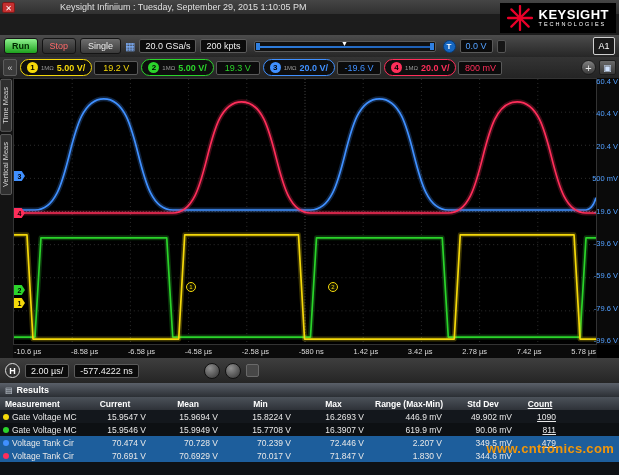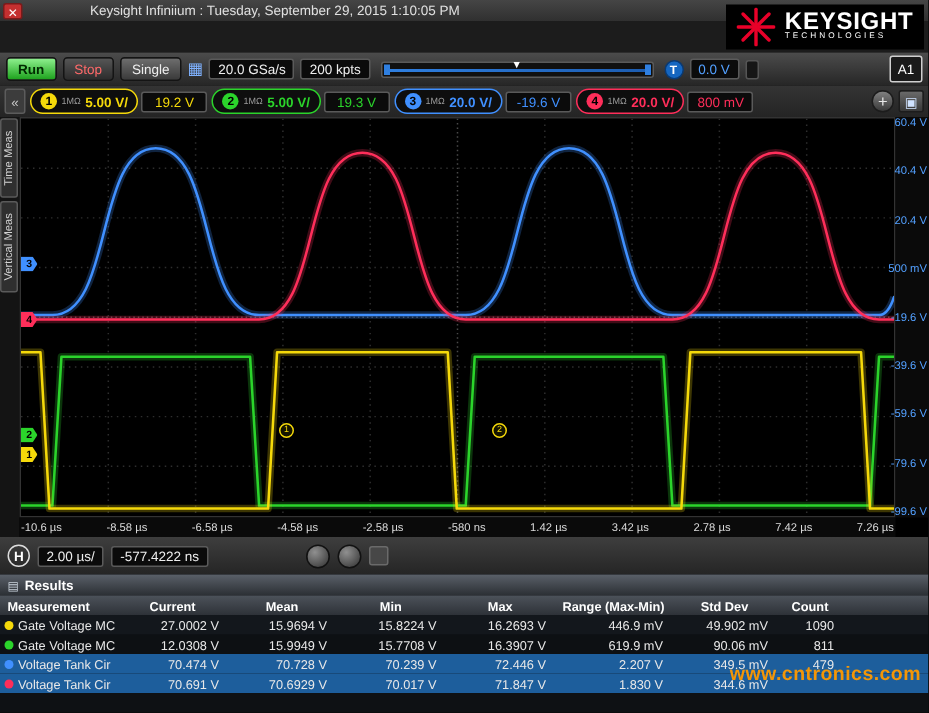--- a/index.html
+++ b/index.html
@@ -9,21 +9,21 @@
   
   .titlebar { position:absolute; left:0; top:0; width:619px; height:14px; background:linear-gradient(#454545,#303030); display:flex; align-items:center; gap:5px; padding-left:2px; }
   .close-btn { width:13px; height:11px; background:#c53030; color:#fff; font-size:8px; line-height:11px; text-align:center; border-radius:2px; border:1px solid #7a1a1a; cursor:default; }
   .title { font-size:9px; color:#e0e0e0; white-space:nowrap;padding-left:40px; }
 
   .menustrip { position:absolute; left:0; top:14px; width:619px; height:21px; background:#1c1c1c; }
 
   
   .logo { position:absolute; right:3px; top:3px; height:30px; padding:2px 7px; background:#000; display:flex; align-items:center; gap:6px; }
   .logo-text { text-align:left; }
-  .logo-name { font-size:16px; font-weight:bold; color:#fff; letter-spacing:.5px; line-height:13px; }
+  .logo-name { font-size:13px; font-weight:bold; color:#fff; letter-spacing:.5px; line-height:13px; }
   .logo-sub { font-size:5.5px; color:#fff; letter-spacing:2px; line-height:7px; }
 
   
   .toolbar { position:absolute; left:0; top:35px; width:619px; height:22px; background:linear-gradient(#4c4c4c,#262626); display:flex; align-items:center; gap:4px; padding:0 4px; }
   .btn { height:16px; padding:0 7px; font-size:9px; border-radius:3px; display:flex; align-items:center; border:1px solid #141414; color:#eee; background:linear-gradient(#6e6e6e,#3a3a3a); cursor:default; }
   .btn.run { background:linear-gradient(#8ef08e,#1da21d); color:#002b00; font-weight:bold; }
   .btn.stop { background:linear-gradient(#565656,#2c2c2c); color:#ff6a6a; }
   .databox { background:#0b0b0b; border:1px solid #5a5a5a; border-radius:2px; color:#eee; font-size:9px; padding:1px 5px; white-space:nowrap; }
   .acq-icon { color:#7fb2ff; font-size:11px; line-height:11px; }
   .scrollbar { width:182px; height:11px; background:#101010; border:1px solid #5a5a5a; border-radius:2px; position:relative; margin:0 3px; }
@@ -84,21 +84,21 @@
   .res-header { height:14px; background:linear-gradient(#5a6069,#2b2f34); display:flex; align-items:center; gap:4px; padding:0 5px; color:#fff; font-size:9px; font-weight:bold; }
   .res-icon { color:#c9d2dc; font-size:8px; font-weight:normal; }
   .thead, .trow { display:flex; height:13px; align-items:center; font-size:8.5px; }
   .thead { background:linear-gradient(#4c525a,#2e3238); color:#fff; font-weight:bold; }
   .trow { color:#e8e8e8; background:#0d1013; }
   .trow.alt { background:#13171c; }
   .trow.sel { background:#1d5e9c; }
   .cell { height:100%; display:flex; align-items:center; }
   .c-name  { width:78px; gap:3px; padding-left:3px; overflow:hidden; white-space:nowrap; }
   .c-cur   { width:74px; } .c-mean { width:72px; } .c-min { width:73px; } .c-max { width:73px;text-align:right; }
-  .c-range { width:78px; } .c-std  { width:70px; } .c-count { width:44px; }
+  .c-range { width:78px; } .c-std  { width:70px; } .c-count { width:44px;text-decoration:underline; }
   .cell.num { justify-content:flex-end; padding-right:6px; white-space:nowrap; }
   .thead .cell { justify-content:center; padding-right:0; }
   .thead .c-name { justify-content:flex-start; padding-left:5px; }
   .dot { width:6px; height:6px; border-radius:50%; flex:0 0 auto; }
   .dot.d1 { background:#f5d90a; } .dot.d2 { background:#2bd42b; } .dot.d3 { background:#4090ff; } .dot.d4 { background:#ff2e5a; }
   .fill { flex:1; }
 
   .watermark { position:absolute; right:5px; top:441px; color:#ff9a00; font-size:13px; font-weight:bold; letter-spacing:.3px; opacity:.95; z-index:5; }
 </style>
 </head>
@@ -243,21 +243,21 @@
     <span>-10.6 µs</span>
     <span>-8.58 µs</span>
     <span>-6.58 µs</span>
     <span>-4.58 µs</span>
     <span>-2.58 µs</span>
     <span>-580 ns</span>
     <span>1.42 µs</span>
     <span>3.42 µs</span>
     <span>2.78 µs</span>
     <span>7.42 µs</span>
-    <span>7.26 µs</span>
+    <span>5.78 µs</span>
   </div>
 
   <div class="hbar">
     <div class="hcircle">H</div>
     <div class="databox">2.00 µs/</div>
     <div class="databox">-577.4222 ns</div>
     <div class="hspace"></div>
     <div class="knob"></div>
     <div class="knob"></div>
     <div class="sqbtn"></div>
@@ -280,36 +280,36 @@
       <div class="cell c-count">Count</div>
       <div class="fill"></div>
     </div>
 
 
     <div class="trow alt">
       <div class="cell c-name">
           <span class="dot d1"></span>
           <span>Gate Voltage MC</span>
         </div>
-      <div class="cell num c-cur">27.0002 V</div>
+      <div class="cell num c-cur">15.9547 V</div>
       <div class="cell num c-mean">15.9694 V</div>
       <div class="cell num c-min">15.8224 V</div>
       <div class="cell num c-max">16.2693 V</div>
       <div class="cell num c-range">446.9 mV</div>
       <div class="cell num c-std">49.902 mV</div>
       <div class="cell num c-count">1090</div>
       <div class="fill"></div>
     </div>
 
     <div class="trow">
       <div class="cell c-name">
           <span class="dot d2"></span>
           <span>Gate Voltage MC</span>
         </div>
-      <div class="cell num c-cur">12.0308 V</div>
+      <div class="cell num c-cur">15.9546 V</div>
       <div class="cell num c-mean">15.9949 V</div>
       <div class="cell num c-min">15.7708 V</div>
       <div class="cell num c-max">16.3907 V</div>
       <div class="cell num c-range">619.9 mV</div>
       <div class="cell num c-std">90.06 mV</div>
       <div class="cell num c-count">811</div>
       <div class="fill"></div>
     </div>
 
     <div class="trow sel">

